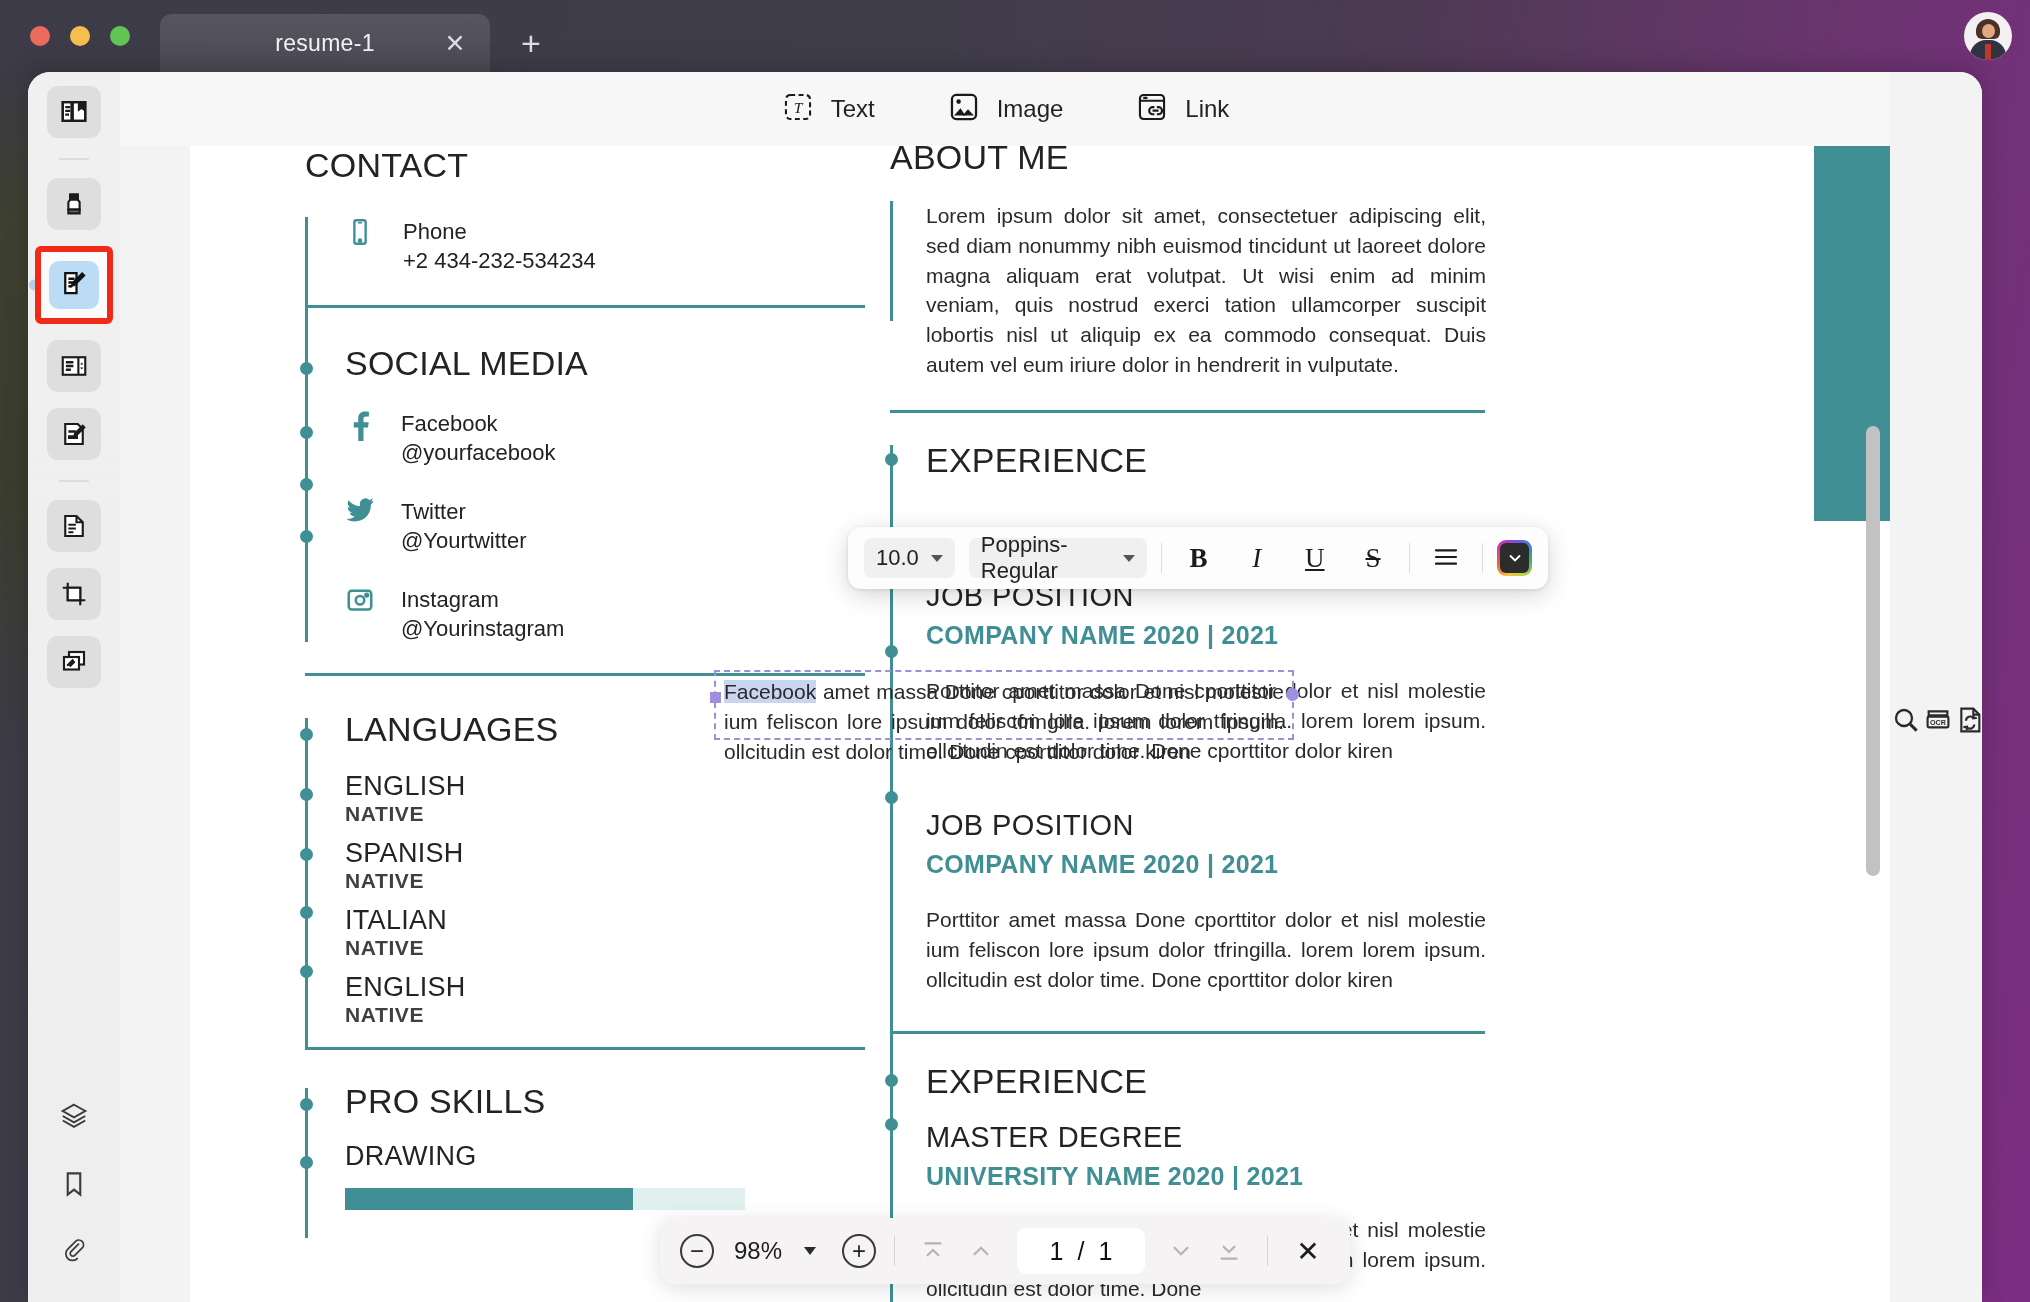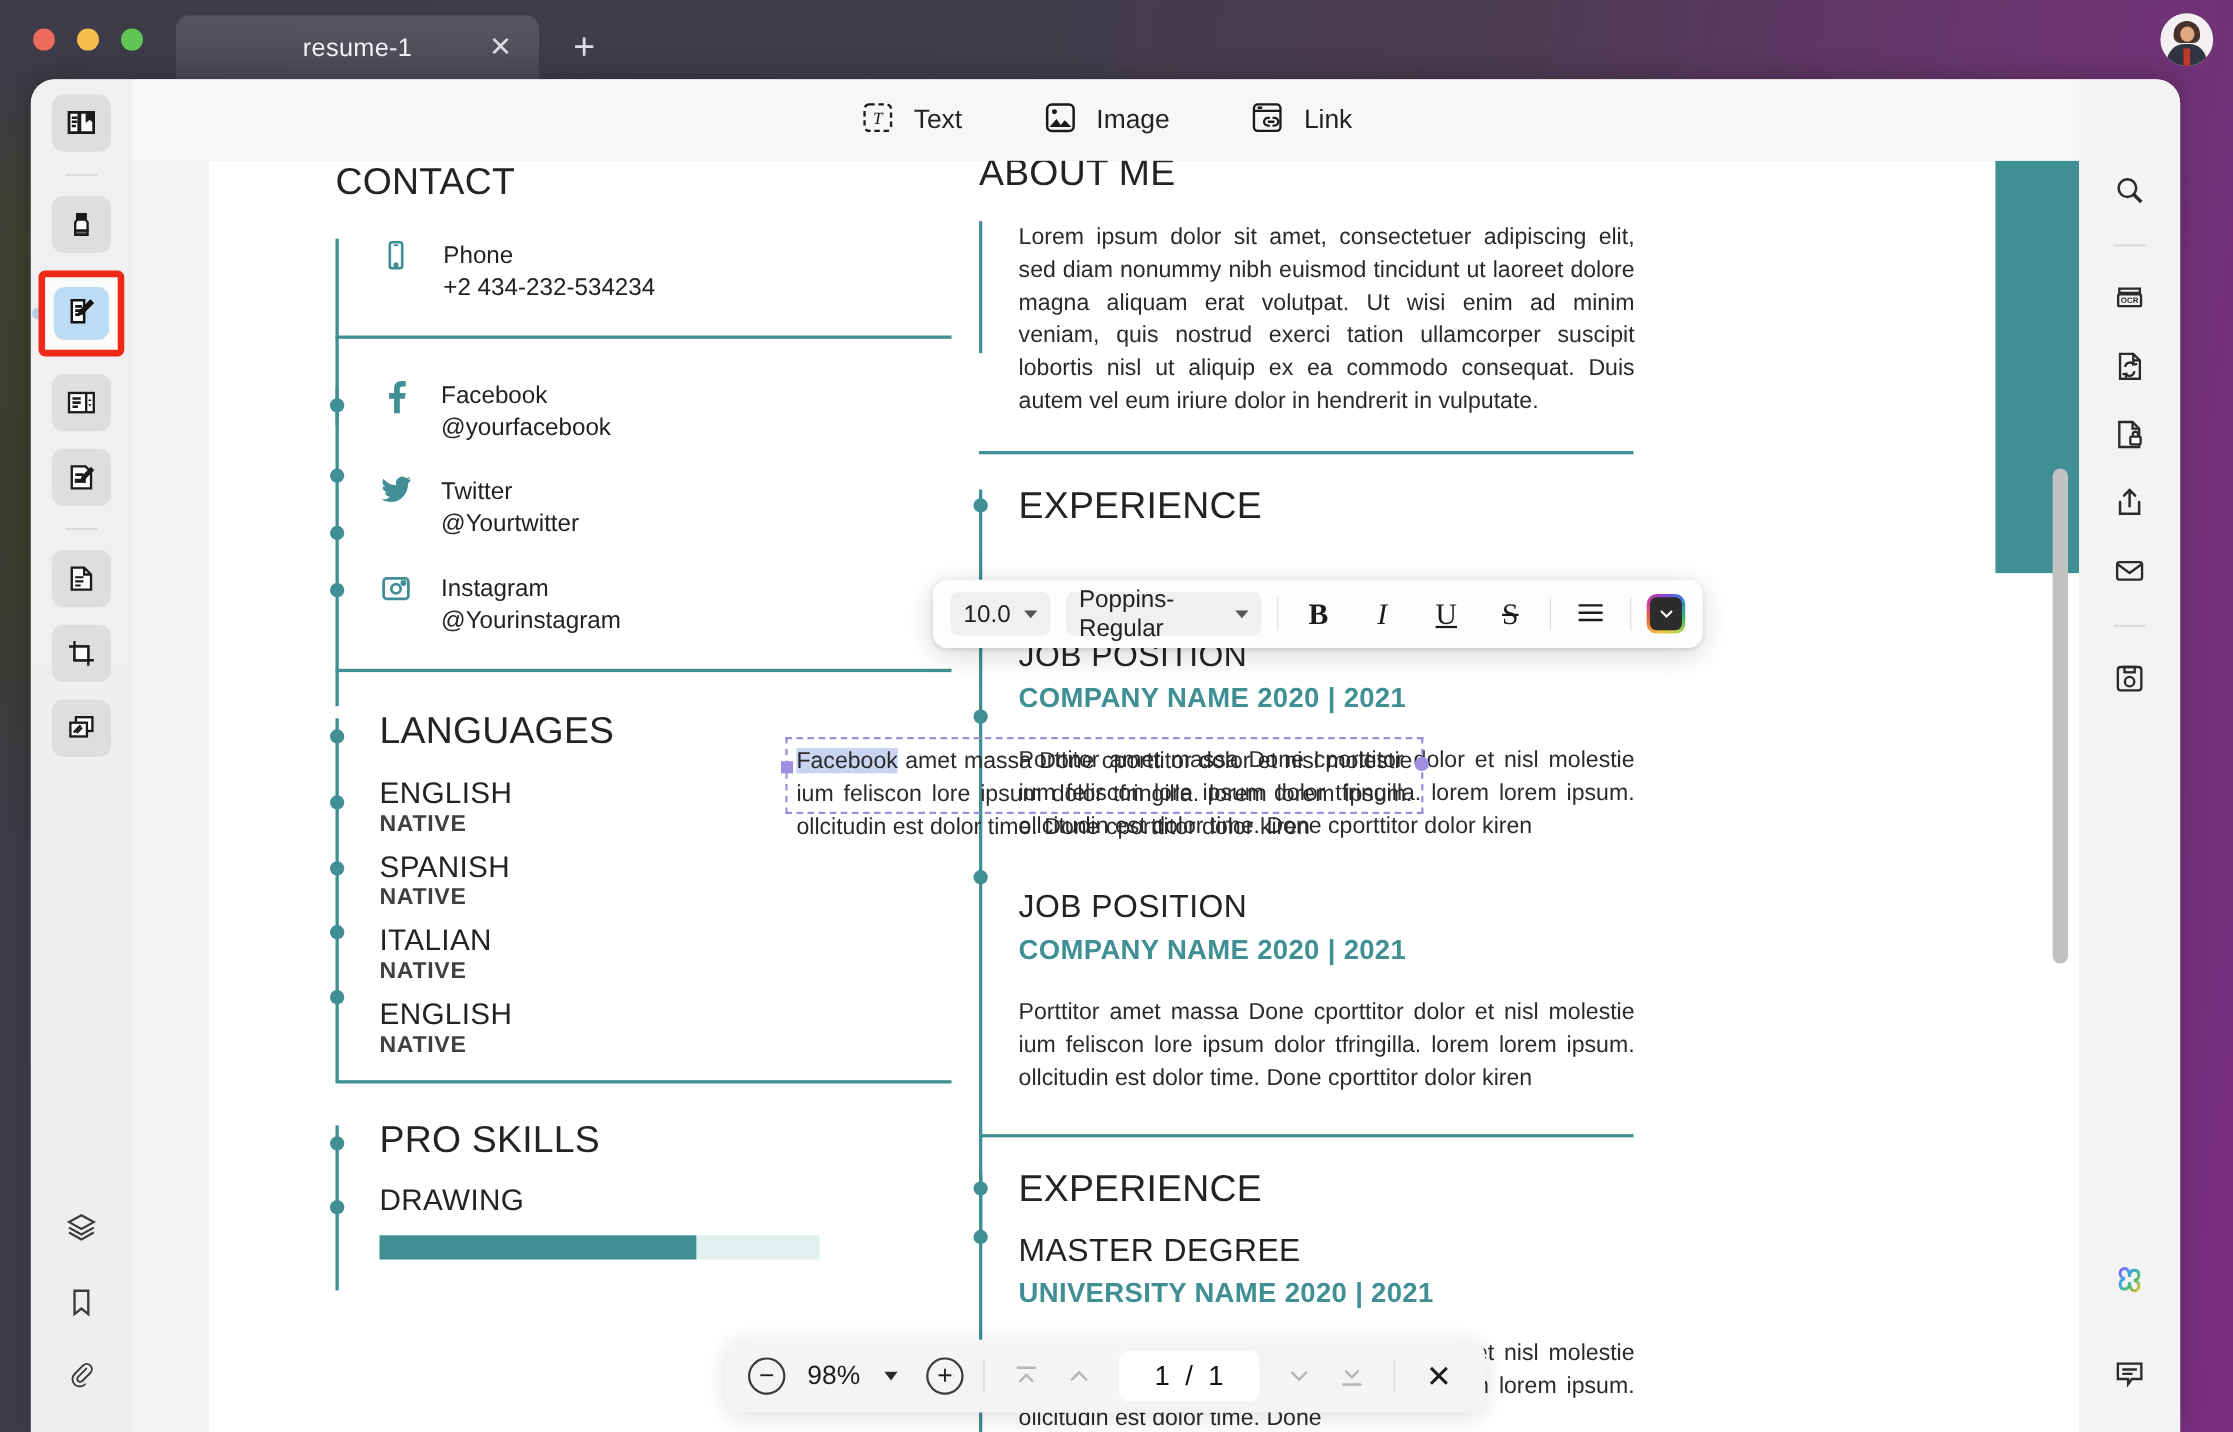--- a/index.html
+++ b/index.html
@@ -106,21 +106,21 @@
   #rail-dot {
     position: absolute; left: -6px; top: 50%; transform: translateY(-50%);
     width: 11px; height: 11px; border-radius: 50%; background: #b6cfe4;
   }
   #rail-spacer { flex: 1; }
 
   
   #right-rail {
     position: absolute; right: 0; top: 0; width: 92px; bottom: 0;
     background: #f3f3f3;
-    display: flex; flex-direction: column; align-items: center;
+    display: flex; flex-direction: row; align-items: center;
     padding-top: 74px;
   }
   .rr-btn {
     width: 54px; height: 54px; margin-bottom: 8px;
     display: flex; align-items: center; justify-content: center;
   }
   .rr-sep { width: 30px; height: 2px; background: #dcdcdc; margin: 14px 0 20px; border-radius: 2px; }
   #right-rail .spacer { flex: 1; }
 
   
@@ -530,20 +530,21 @@
           <div class="rule" style="width:560px;"></div>
 
           <div style="position:relative; margin-top:36px;">
             <div class="timeline" style="top:8px; height:290px;"></div>
             <div class="tdot" style="top:18px;"></div>
             <div class="tdot" style="top:82px;"></div>
             <div class="tdot" style="top:134px;"></div>
             <div class="tdot" style="top:186px;"></div>
 
             <div style="padding-left:40px;">
+              <div class="sec-title">SOCIAL MEDIA</div>
 
               <div class="contact-row" style="margin-top:26px; gap:26px;">
                 <span style="width:30px;display:flex;justify-content:center;">
                   <svg width="22" height="32" viewBox="0 0 14 22">
                     <path d="M9.4 22v-9.3h3.1l.5-3.6H9.4V6.8c0-1 .3-1.7 1.8-1.7h1.9V1.9C12.8 1.8 11.7 1.7 10.4 1.7 7.7 1.7 5.8 3.4 5.8 6.4v2.7H2.7v3.6h3.1V22z" fill="#3f8f94"></path>
                   </svg>
                 </span>
                 <div class="contact-txt">
                   <div class="ct-label">Facebook</div>
                   <div class="ct-val">@yourfacebook</div>

